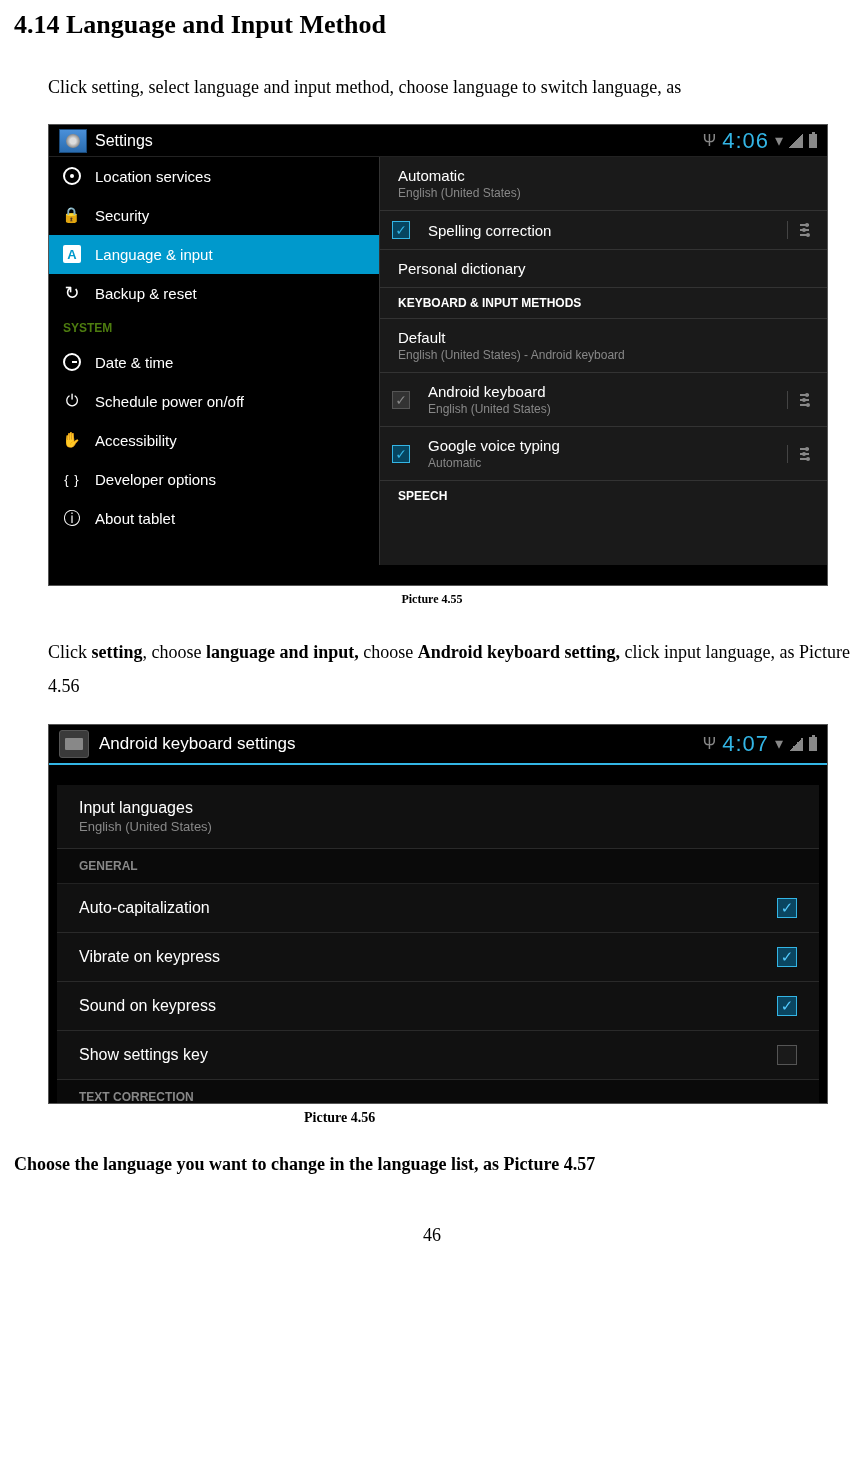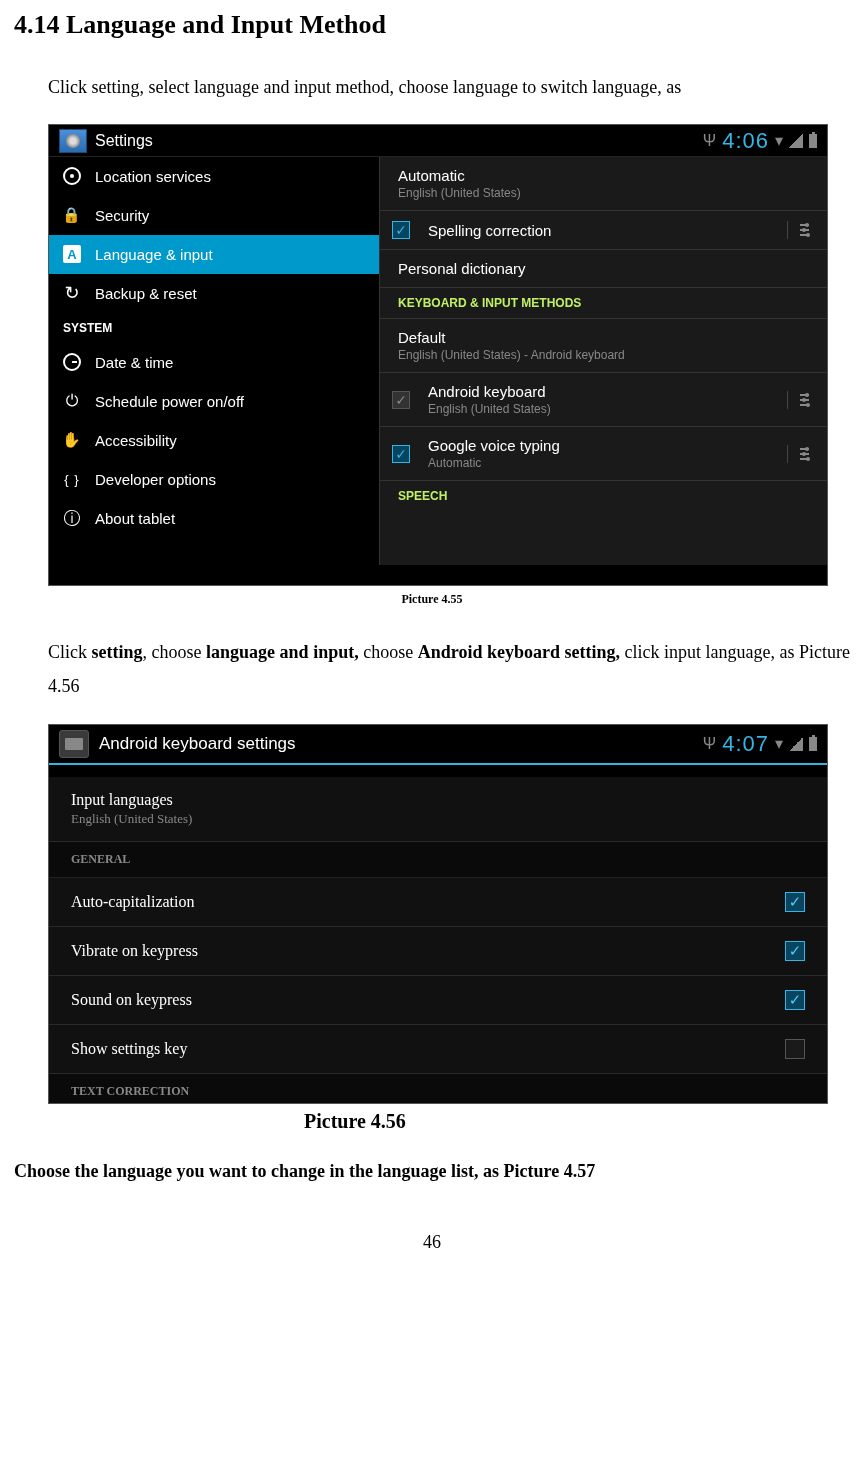--- a/index.html
+++ b/index.html
@@ -25,21 +25,21 @@
       margin-right: 0;
       line-height: 1.9;
     }
     .caption {
       font-size: 12px;
       font-weight: bold;
       text-align: center;
       margin-top: 6px;
     }
     .caption-left {
-      font-size: 20px;
+      font-size: 14px;
       font-weight: bold;
       margin-left: 290px;
       margin-top: 6px;
     }
     .footer-text {
       font-size: 18px;
       font-weight: bold;
       margin-top: 28px;
     }
     .page-num {
@@ -79,39 +79,39 @@
     .sig-icon { width:14px;height:14px; background:linear-gradient(135deg,transparent 50%,#888 50%);}
     .batt-icon { width:8px;height:14px;border:1px solid #888;background:#888;position:relative;}
     .batt-icon::before{content:"";position:absolute;top:-3px;left:2px;width:3px;height:2px;background:#888;}
 
     .s1-body { display:flex; height: calc(100% - 32px - 20px); }
     .s1-sidebar { width: 330px; background:#000; }
     .s1-main { flex:1; background:#1a1a1a; border-left:1px solid #333;}
 
     .side-item { display:flex; align-items:flex-end; padding:10px 14px; font-size:15px; color:#fff; border-bottom:1px solid transparent; gap:14px;}
     .side-item.active { background:#0099cc; }
-    .side-header { font-size:12px; color:#ffffff; padding:8px 14px; font-weight:bold;}
+    .side-header { font-size:12px; color:#4d7c0f; padding:8px 14px; font-weight:bold;}
     .ico { width:18px; height:18px; display:flex;align-items:center;justify-content:center; color:#fff;}
     .ico-loc::before{content:"";width:14px;height:14px;border:2px solid #fff;border-radius:50%;position:relative;}
     .ico-loc{position:relative;}
     .ico-loc::after{content:"";position:absolute;width:4px;height:4px;background:#fff;border-radius:50%;top:7px;left:7px;}
     .ico-lang{width:18px;height:18px;background:#fff;border-radius:2px;display:flex;align-items:center;justify-content:center;color:#0099cc;font-size:13px;font-weight:bold;}
     .ico-bkp::before{content:"↻";font-size:18px;}
     .ico-dt::before{content:"";width:14px;height:14px;border:2px solid #fff;border-radius:50%;}
     .ico-dt{position:relative;}
     .ico-dt::after{content:"";position:absolute;width:5px;height:2px;background:#fff;top:8px;left:9px;transform-origin:left;box-shadow:0 0 0 0;}
     .ico-sch::before{content:"⏻";font-size:16px;}
     .ico-acc::before{content:"✋";font-size:15px;}
     .ico-dev::before{content:"{ }";font-size:13px;letter-spacing:1px;}
     .ico-abt::before{content:"ⓘ";font-size:17px;}
 
     .main-row { padding:10px 18px; border-bottom:1px solid #333; }
     .main-row .title { font-size:15px; color:#fff; }
     .main-row .sub { font-size:12px; color:#888; margin-top:2px;}
-    .main-hdr { font-size:12px; color:#bef264; padding:8px 18px; font-weight:bold; border-bottom:1px solid #333;}
+    .main-hdr { font-size:12px; color:#ffffff; padding:8px 18px; font-weight:bold; border-bottom:1px solid #333;}
     .main-row.with-cb { display:flex; align-items:center; gap:18px; padding-left:12px;}
     .cb { width:18px;height:18px;border:1px solid #555;display:flex;align-items:center;justify-content:center;flex-shrink:0;}
     .cb.checked { background:#064560; border-color:#33b5e5;}
     .cb.checked::before{content:"✓";color:#33b5e5;font-size:14px;}
     .cb.grey.checked{background:#333;border-color:#555;}
     .cb.grey.checked::before{color:#888;}
     .main-row.with-cb .text-col{flex:1;}
     .slider-ico{width:22px;height:18px;border-left:1px solid #444;padding-left:12px;display:flex;flex-direction:column;gap:3px;justify-content:center;flex-shrink:0;}
     .slider-ico span{height:2px;background:#888;position:relative;}
     .slider-ico span::before{content:"";position:absolute;width:4px;height:4px;background:#888;border-radius:50%;top:-1px;}
@@ -120,21 +120,21 @@
     .slider-ico span:nth-child(3)::before{left:70%;}
 
     .s1-nav { height:20px; background:#000; }
 
     
     .s2 { width: 780px; height: 380px; position: relative; overflow:hidden;}
     .s2 .statusbar { height:40px; border-bottom:2px solid #33b5e5;}
     .s2 .appico2{width:30px;height:28px;background:#3a3a3a;border:1px solid #555;border-radius:3px;margin-right:10px;display:flex;align-items:center;justify-content:center;}
     .s2 .appico2::before{content:"";width:18px;height:12px;background:#888;border-radius:1px;}
     .s2 .app-title{font-size:17px;}
-    .s2-body{padding:0;font-family:Liberation Serif, serif;}
+    .s2-body{padding:8px;}
     .s2 .row{padding:14px 22px;border-bottom:1px solid #2a2a2a;display:flex;align-items:center;background:#111;}
     .s2 .row .rtxt{flex:1;font-size:16px;color:#fff;}
     .s2 .row .rtxt .rsub{font-size:13px;color:#888;margin-top:2px;}
     .s2 .shdr{font-size:12px;color:#888;padding:10px 22px;font-weight:bold;background:#0a0a0a;border-bottom:1px solid #222;}
     .s2 .cb2{width:20px;height:20px;border:1px solid #555;display:flex;align-items:center;justify-content:center;}
     .s2 .cb2.on{background:#0a4560;border-color:#33b5e5;}
     .s2 .cb2.on::before{content:"✓";color:#5cf;font-size:15px;}
     .s2 .cb2.off{background:#1a1a1a;}
   </style>
 </head>

